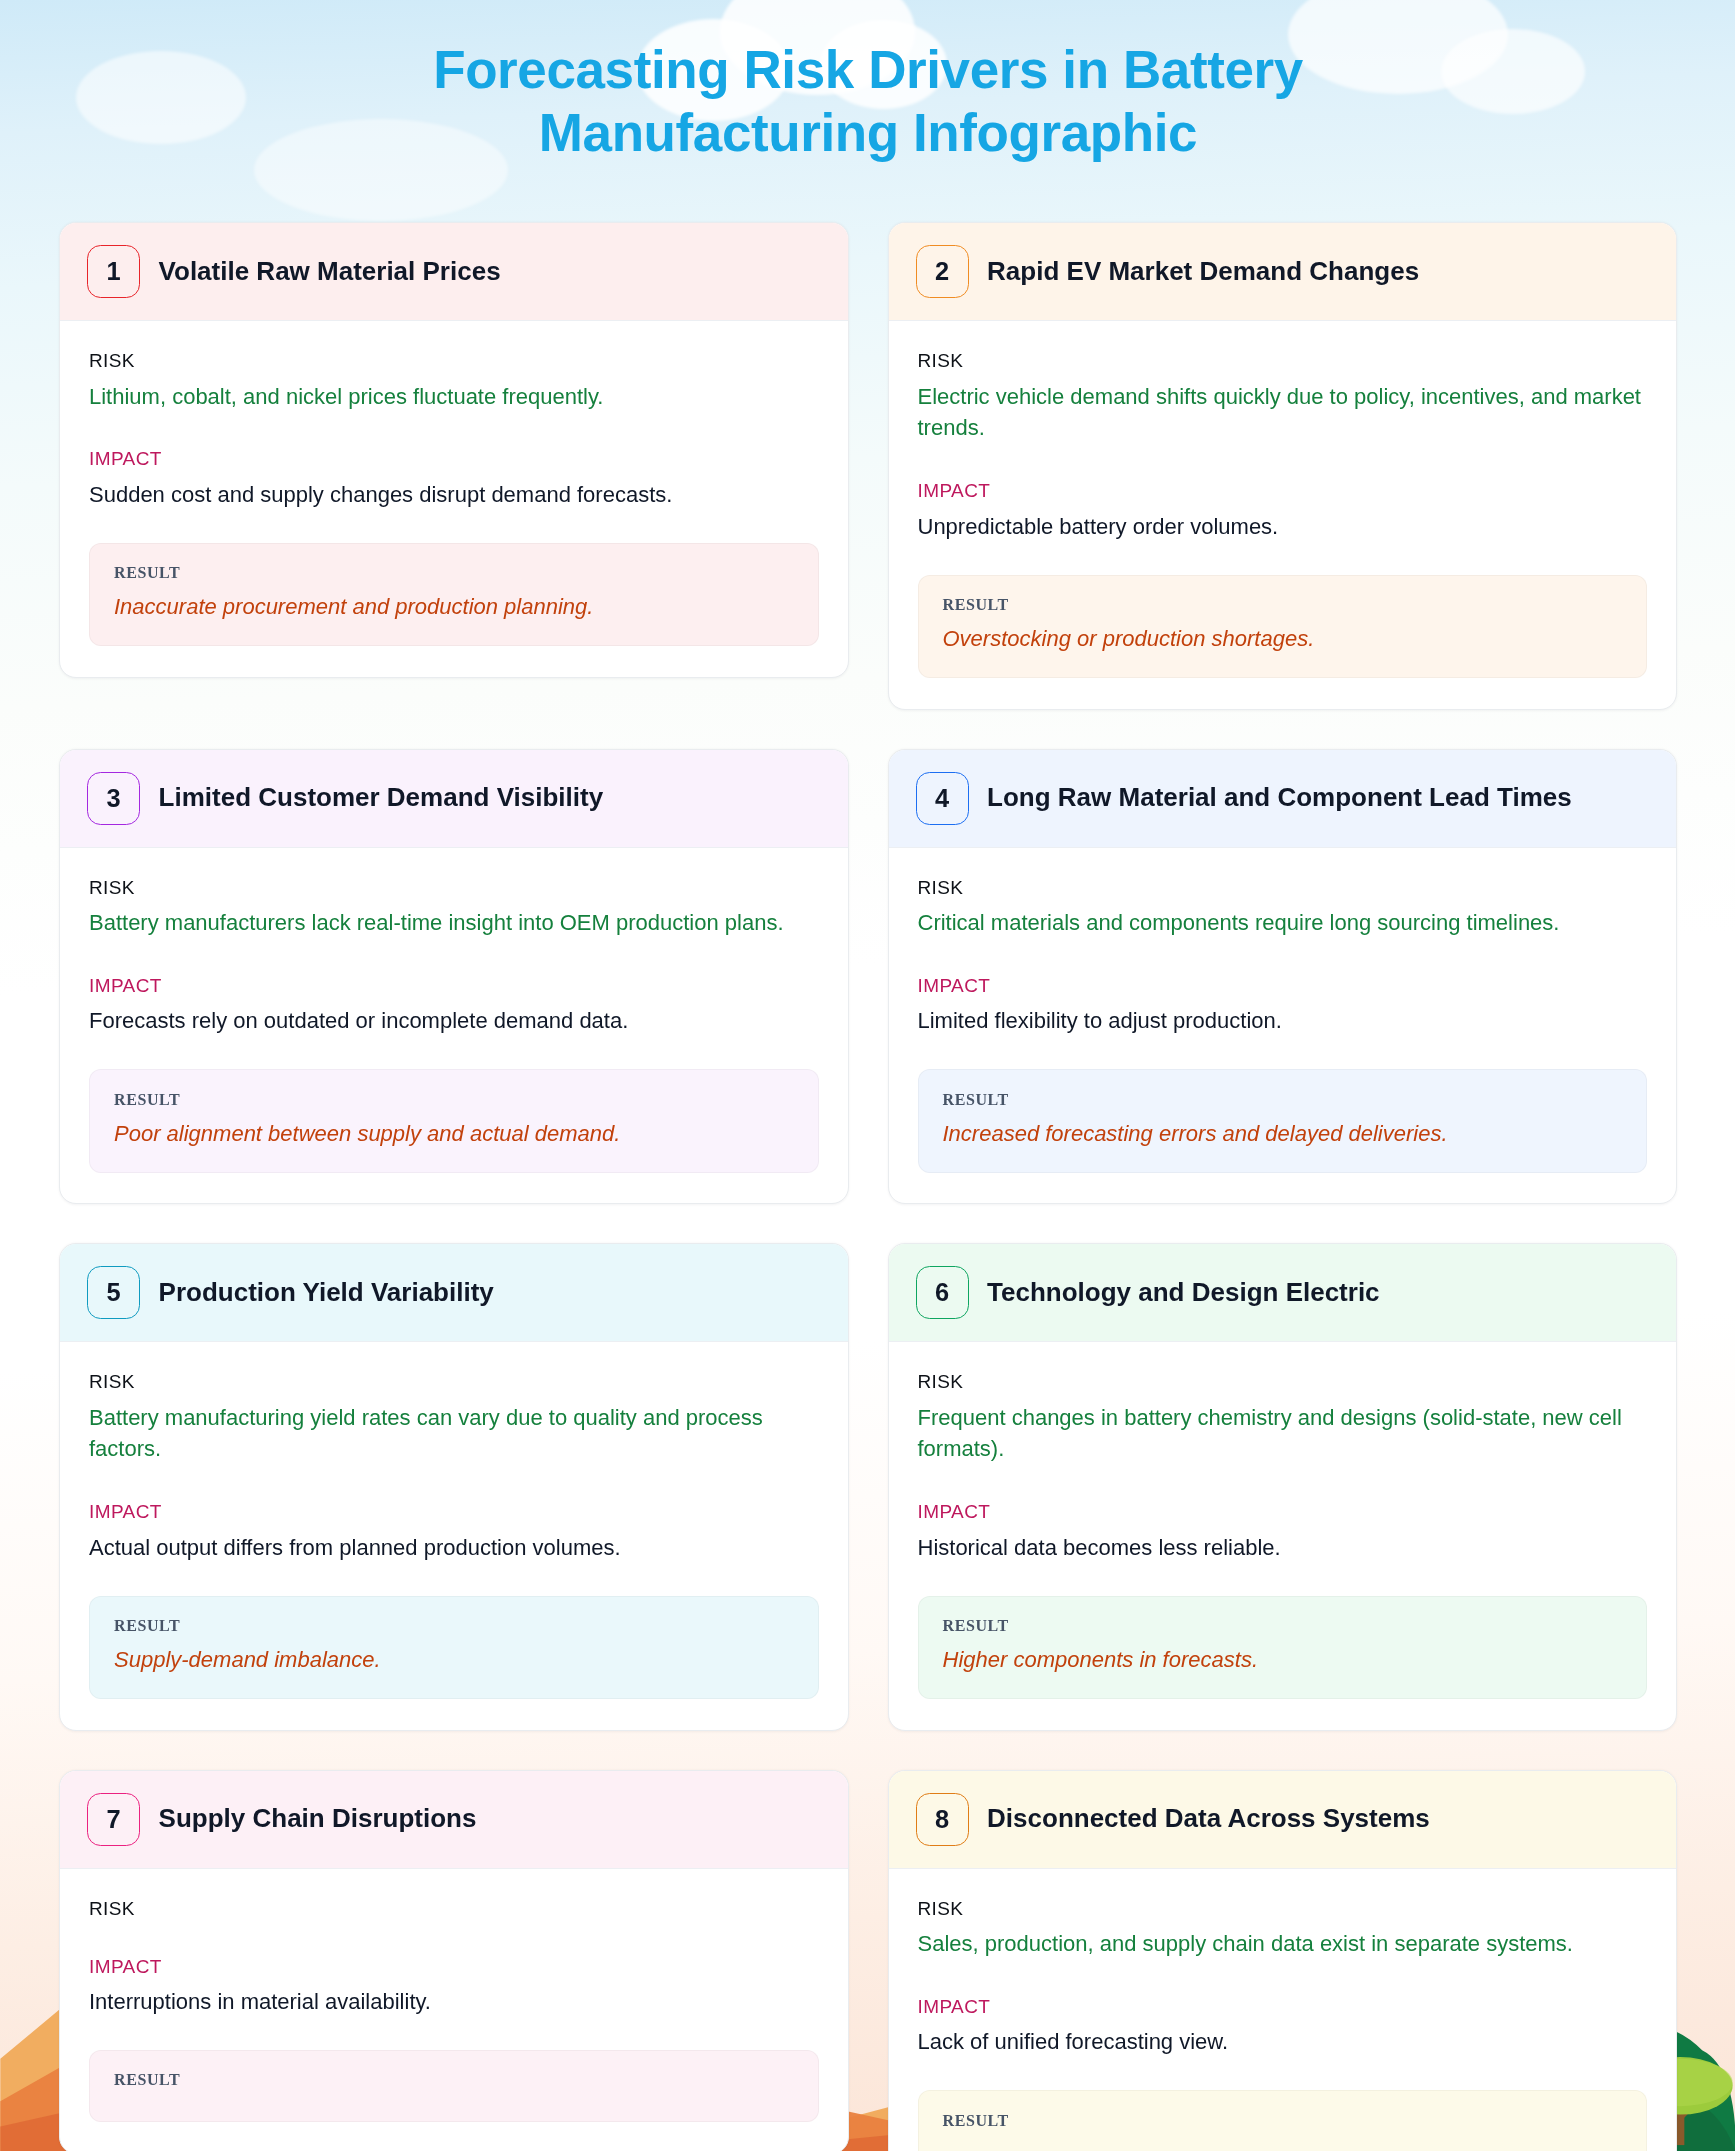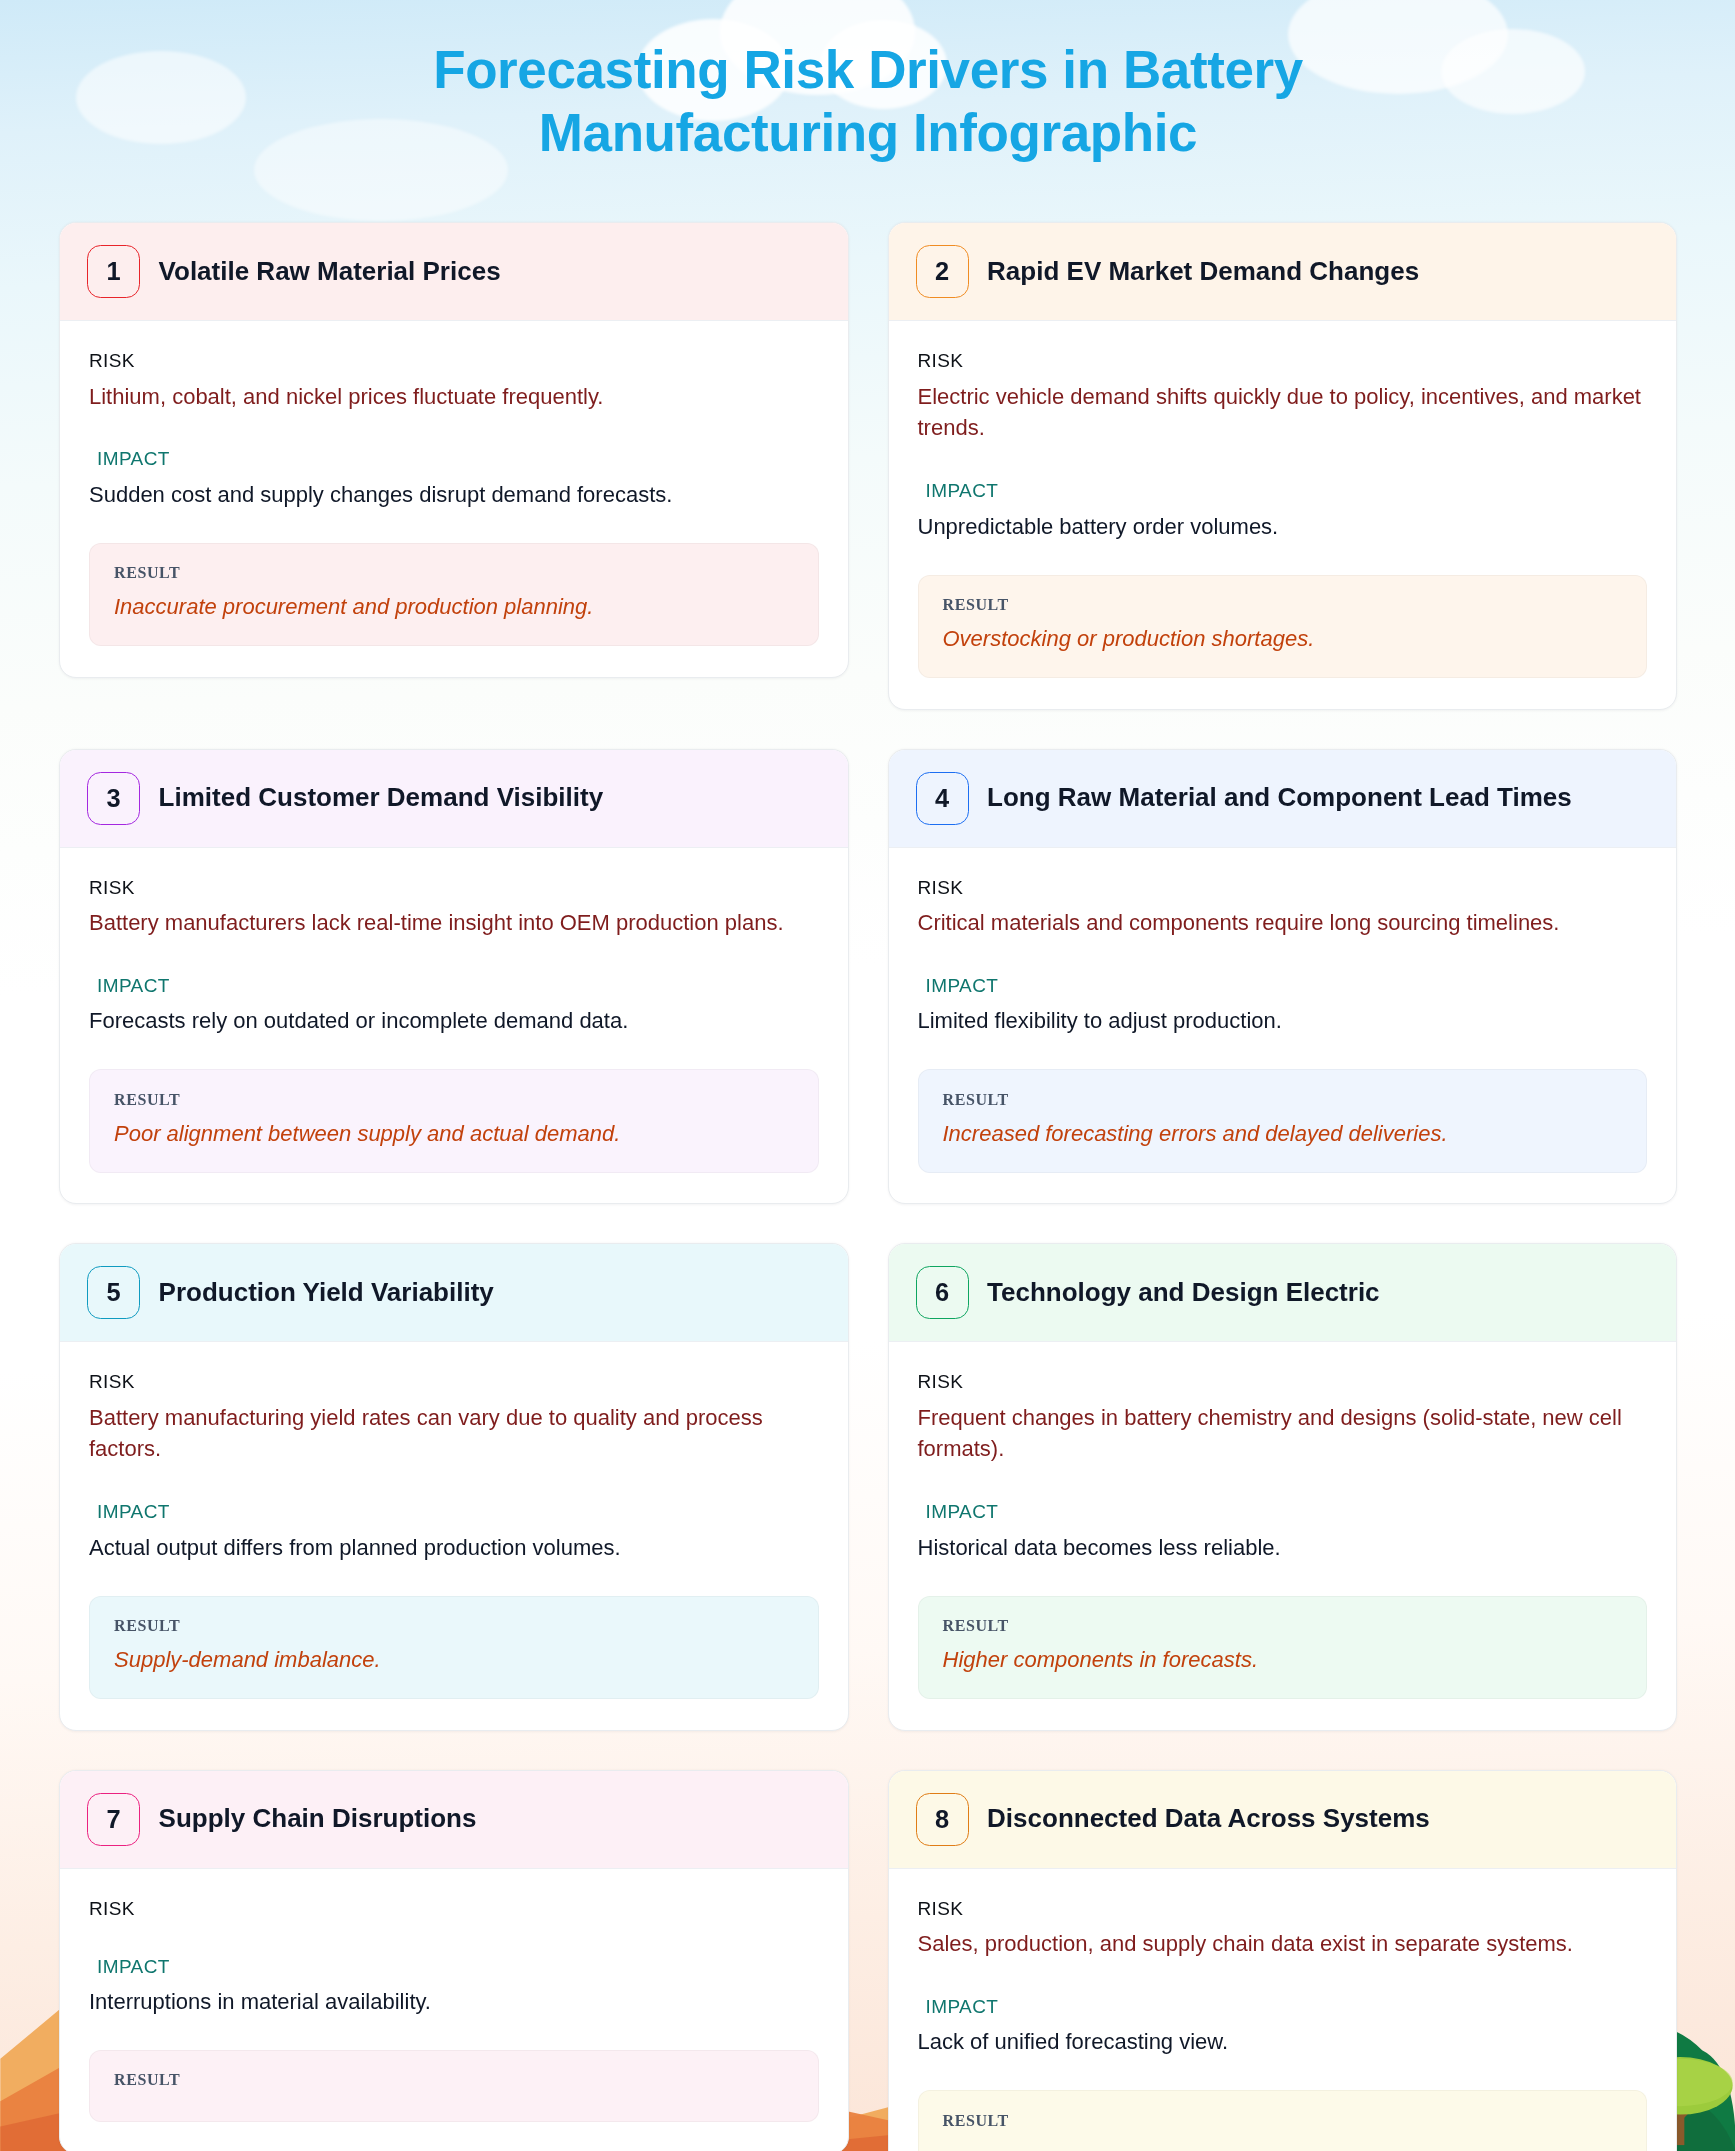--- a/index.html
+++ b/index.html
@@ -119,26 +119,26 @@
 
   .card-body { padding: 29px 29px 30.5px 29px; }
 
   .lbl {
     font-size: 19px;
     font-weight: 400;
     letter-spacing: 0.4px;
     color: #0d1117;
     margin-bottom: 8.5px;
   }
-  .lbl.impact { color: #0f766e; margin-top: 36px; margin-left: 8px; }
+  .lbl.impact { color: #be185d; margin-top: 36px; }
 
   .risk-text {
     font-size: 22px;
     line-height: 1.45;
-    color: #7f1d1d;
+    color: #15803d;
   }
 
   .impact-text {
     font-size: 22px;
     line-height: 1.45;
     color: #101828;
   }
 
   .result-box {
     margin-top: 32px;

